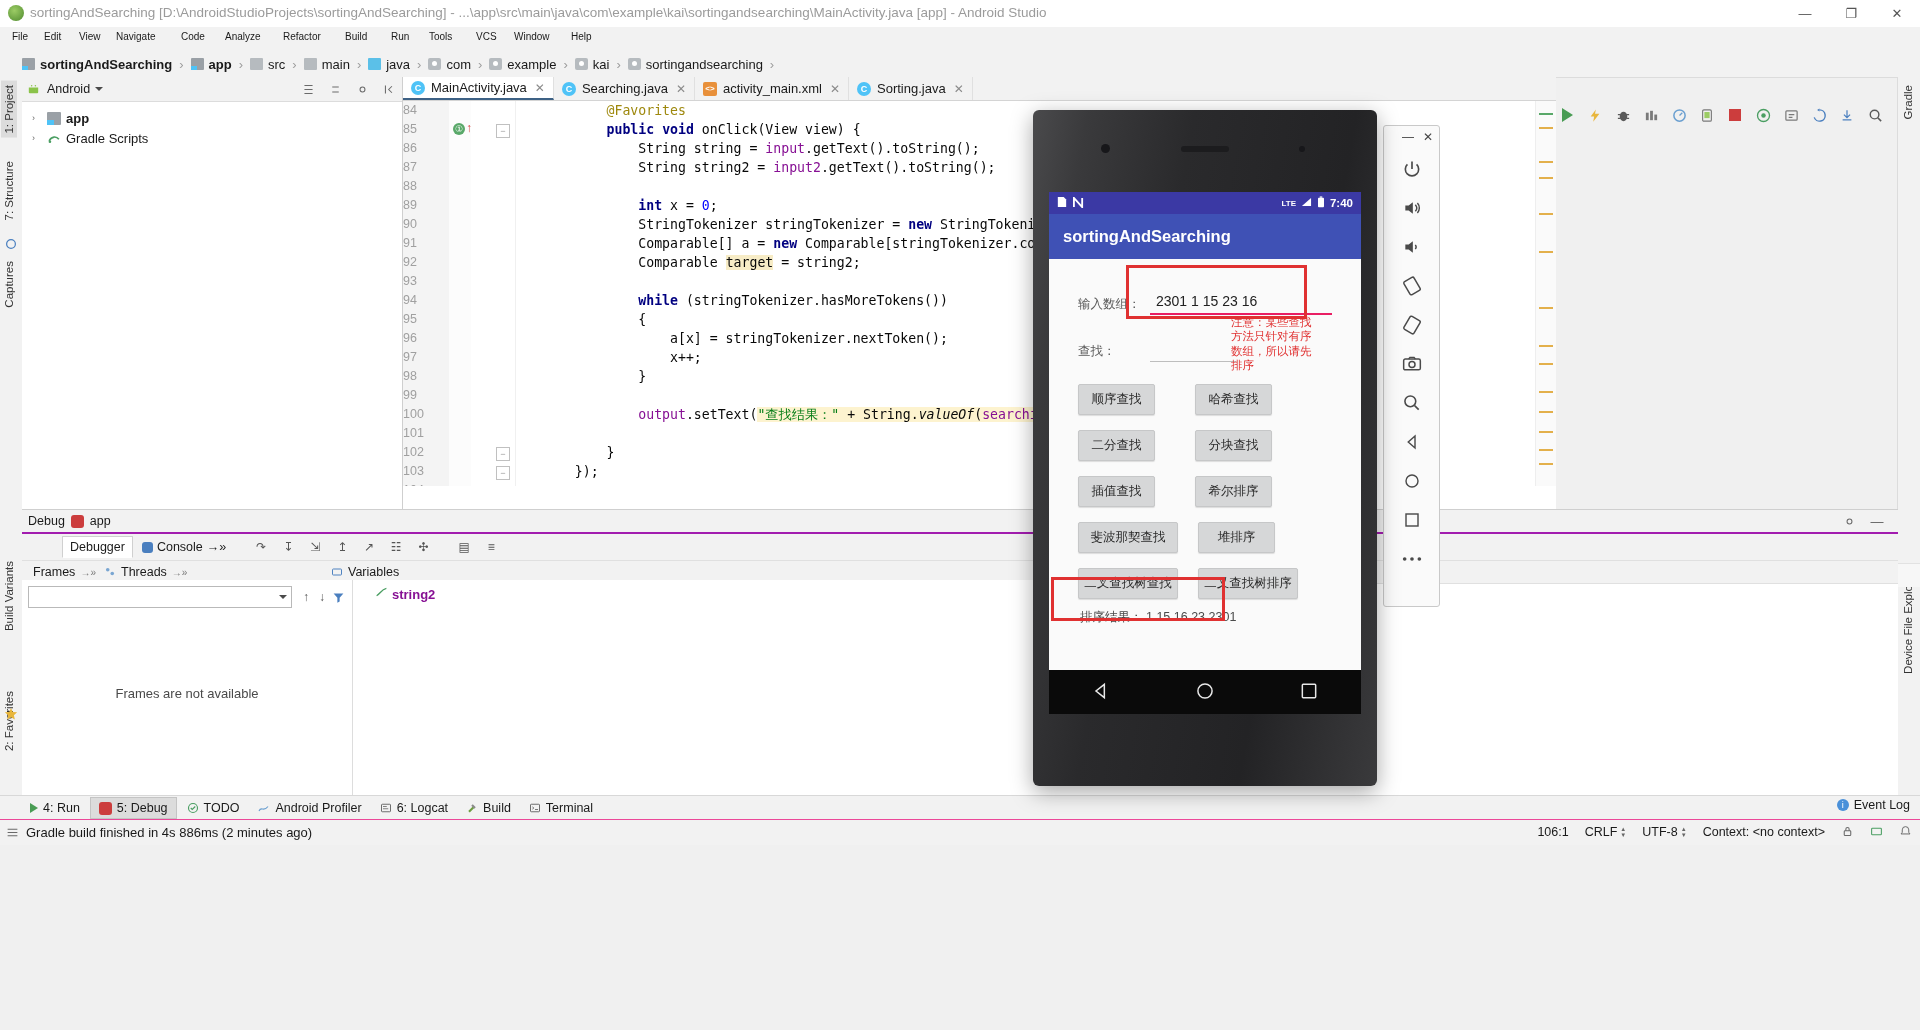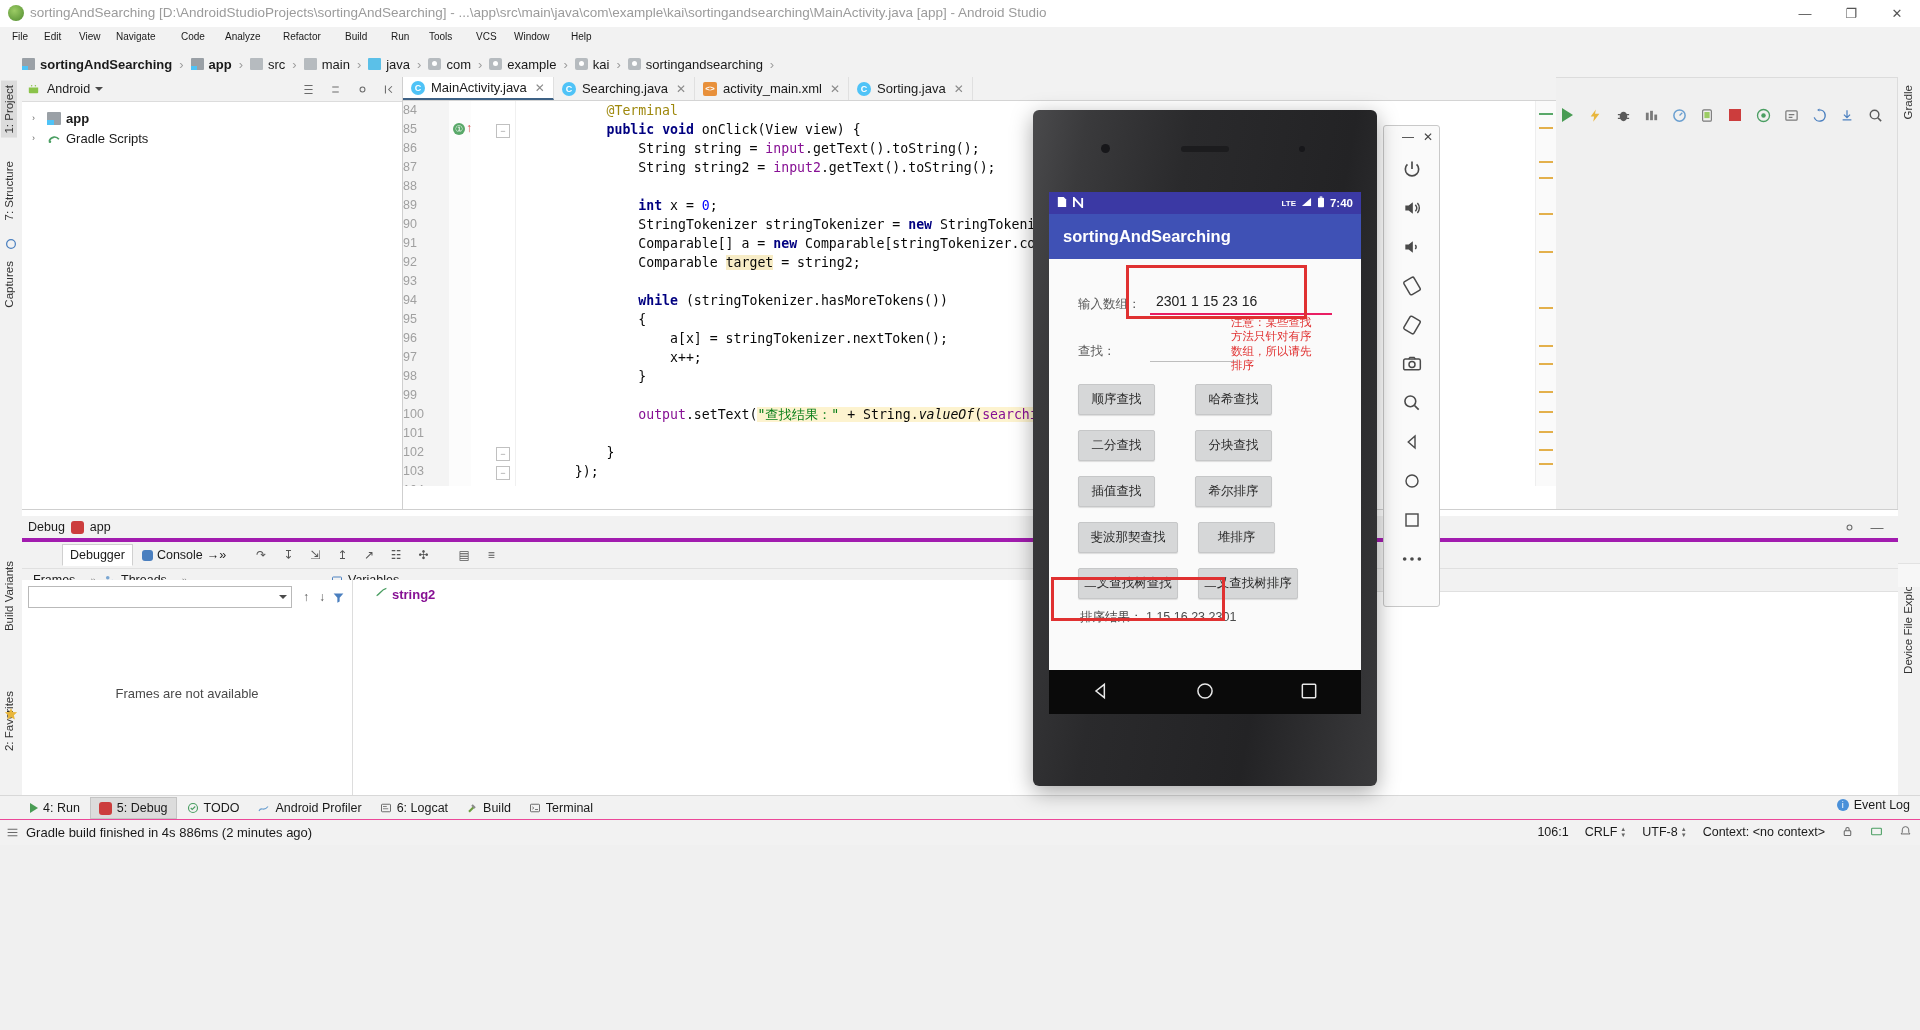--- a/index.html
+++ b/index.html
@@ -103,21 +103,21 @@
   .foldmark{position:absolute;left:93px;top:4px;width:12px;height:12px;border:1px solid #c0c0c0;color:#9a9a9a;
      font-size:9px;display:flex;align-items:center;justify-content:center;background:#fff;}
 
   .breadcrumb2{position:absolute;left:403px;top:486px;width:1153px;height:23px;background:#f7f7f7;border-top:1px solid #e2e2e2;
      display:flex;align-items:center;padding-left:68px;font-size:12.5px;color:#4a4a4a;gap:7px;}
   .mstrip{position:absolute;left:1132px;top:0;width:21px;height:385px;background:#fafafa;border-left:1px solid #eee;}
   .mk{position:absolute;left:3px;width:14px;height:2px;background:#e3b04b;}
 
   
   .debugpanel{position:absolute;left:22px;top:509px;width:1876px;height:285px;background:#fff;border-top:1px solid #cfcfcf;}
-  .dbghdr{height:22px;background:#f2f2f2;display:flex;align-items:center;padding:0 6px;gap:6px;border-bottom:4px solid #a21caf;margin-top:6px;}
+  .dbghdr{height:22px;background:#f2f2f2;display:flex;align-items:center;padding:0 6px;gap:6px;border-bottom:2px solid #a21caf;}
   .dbghdr .lbl{font-size:12.5px;color:#1a1a1a;}
   .bugico{width:13px;height:13px;border-radius:3px;background:#cc3d3d;position:relative;}
   .dbgtabs{height:26px;background:#f2f2f2;display:flex;align-items:center;gap:2px;padding-left:40px;border-bottom:1px solid #e0e0e0;}
   .dtab{font-size:12.5px;padding:3px 7px;color:#1a1a1a;display:flex;align-items:center;gap:4px;}
   .dtab.active{background:#fff;border:1px solid #d0d0d0;border-bottom:1px solid #fff;}
   .dtoolicon{width:16px;height:16px;display:flex;align-items:center;justify-content:center;color:#555;font-size:12px;}
   .subhdrs{height:22px;background:#f2f2f2;display:flex;align-items:center;border-bottom:1px solid #e0e0e0;}
   .subhdr{font-size:12.5px;color:#1a1a1a;display:flex;align-items:center;gap:5px;padding:0 6px;}
   .framespane{position:absolute;left:0;top:70px;width:330px;height:215px;background:#fff;border-right:1px solid #ddd;}
   .framesdrop{margin:6px;height:20px;border:1px solid #b9b9b9;background:#fff;display:flex;align-items:center;justify-content:flex-end;padding-right:4px;}
@@ -443,21 +443,21 @@
         <span class="x">✕</span>
       </div>
     </div>
 
     <div class="codewrap">
       <div class="gutter"></div>
       <div class="gutter2"></div>
       <div class="gutter3"></div>
       <div class="gutter4"></div>
       <div class="lines" id="code-lines">
-          <div class="ln"><span class="num">84</span><span class="code">        <span class="anno">@Terminal</span></span></div>
+          <div class="ln"><span class="num">84</span><span class="code">        <span class="anno">@Favorites</span></span></div>
           <div class="ln"><span class="num">85</span><span class="code">        <span class="kw">public</span> <span class="kw">void</span> onClick(View view) {</span></div>
           <div class="ln"><span class="num">86</span><span class="code">            String string = <span class="fld">input</span>.getText().toString();</span></div>
           <div class="ln"><span class="num">87</span><span class="code">            String string2 = <span class="fld">input2</span>.getText().toString();</span></div>
           <div class="ln"><span class="num">88</span><span class="code"></span></div>
           <div class="ln"><span class="num">89</span><span class="code">            <span class="kw">int</span> x = <span class="num2">0</span>;</span></div>
           <div class="ln"><span class="num">90</span><span class="code">            StringTokenizer stringTokenizer = <span class="kw">new</span> StringTokenizer(string);</span></div>
           <div class="ln"><span class="num">91</span><span class="code">            Comparable[] a = <span class="kw">new</span> Comparable[stringTokenizer.countTokens()];</span></div>
           <div class="ln"><span class="num">92</span><span class="code">            Comparable <span class="hl">target</span> = string2;</span></div>
           <div class="ln"><span class="num">93</span><span class="code"></span></div>
           <div class="ln"><span class="num">94</span><span class="code">            <span class="kw">while</span> (stringTokenizer.hasMoreTokens())</span></div>

